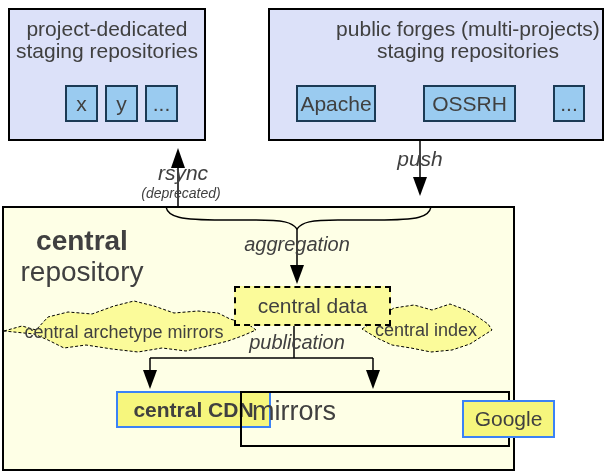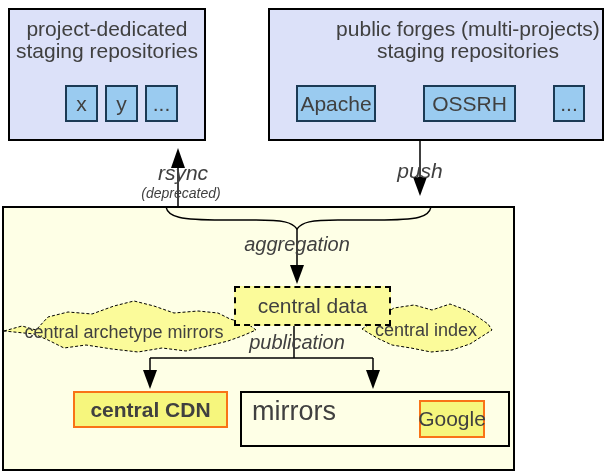--- a/index.html
+++ b/index.html
@@ -15,22 +15,22 @@
     font-size:21px;line-height:1;
   }
   .box-title{text-align:center;font-size:21px;line-height:22px;}
   .central-box{background:#feffe6;border:2px solid #000;}
   .central-title{text-align:center;font-size:28px;line-height:31px;}
   .central-title .b1{font-weight:bold;}
   .flow-label{font-style:italic;text-align:center;font-size:21px;line-height:1.1;}
   .flow-note{font-style:italic;text-align:center;font-size:14px;line-height:1.1;}
   .mid-label{font-style:italic;text-align:center;font-size:20px;line-height:1.1;}
   .yellow-solid{
-    background:#f6f67d;border:2px solid #f97316;
-    display:flex;align-items:center;justify-content:center;font-size:21px;
+    background:#f6f67d;border:2px solid #3b82f6;
+    display:flex;align-items:center;justify-content:center;font-size:21px;margin-left:43px;
   }
   .yellow-dashed{
     background:#fbfb9a;border:2px dashed #000;
     display:flex;align-items:center;justify-content:center;font-size:21px;
   }
   .cloud-label{text-align:center;font-size:18px;line-height:1.1;}
   .mirrors-frame{border:2px solid #000;background:transparent;}
   .mirrors-text{font-size:27px;line-height:1;}
   .bold{font-weight:bold;}
   svg.overlay{position:absolute;left:0;top:0;pointer-events:none;}
@@ -90,30 +90,34 @@
   <div class="abs box-title" style="left:268px;top:18px;width:400px;">
     <div>public forges (multi-projects)</div>
     <div>staging repositories</div>
   </div>
   <div class="abs repo-chip" style="left:296px;top:85px;width:80px;height:37px;">Apache</div>
   <div class="abs repo-chip" style="left:423px;top:85px;width:93px;height:37px;">OSSRH</div>
   <div class="abs repo-chip" style="left:553px;top:85px;width:32px;height:37px;">...</div>
 
   <div class="abs flow-label" style="left:133px;top:161px;width:100px;">rsync</div>
   <div class="abs flow-note" style="left:116px;top:186px;width:130px;">(deprecated)</div>
-  <div class="abs flow-label" style="left:370px;top:159px;width:100px;font-style:italic;">push</div>
+  <div class="abs flow-label" style="left:370px;top:147px;width:100px;font-style:italic;">push</div>
 
+  <div class="abs central-title" style="left:2px;top:225px;width:160px;">
+    <div class="b1">central</div>
+    <div>repository</div>
+  </div>
 
   <div class="abs mid-label" style="left:227px;top:233px;width:140px;">aggregation</div>
   <div class="abs mid-label" style="left:227px;top:331px;width:140px;">publication</div>
 
   <div class="abs yellow-dashed" style="left:234px;top:286px;width:157px;height:40px;">central data</div>
 
   <div class="abs cloud-label" style="left:8px;top:323px;width:232px;">central archetype mirrors</div>
   <div class="abs cloud-label" style="left:362px;top:321px;width:128px;">central index</div>
 
   <div class="abs yellow-solid bold" style="left:73px;top:391px;width:155px;height:37px;">central CDN</div>
 
   <div class="abs mirrors-frame" style="left:240px;top:391px;width:270px;height:56px;"></div>
   <div class="abs mirrors-text" style="left:252px;top:398px;">mirrors</div>
-  <div class="abs yellow-solid" style="left:419px;top:400px;width:66px;height:38px;">Google</div>
+  <div class="abs yellow-solid" style="left:419px;top:400px;width:93px;height:38px;">Google</div>
 
 </div>
 
 </body></html>

